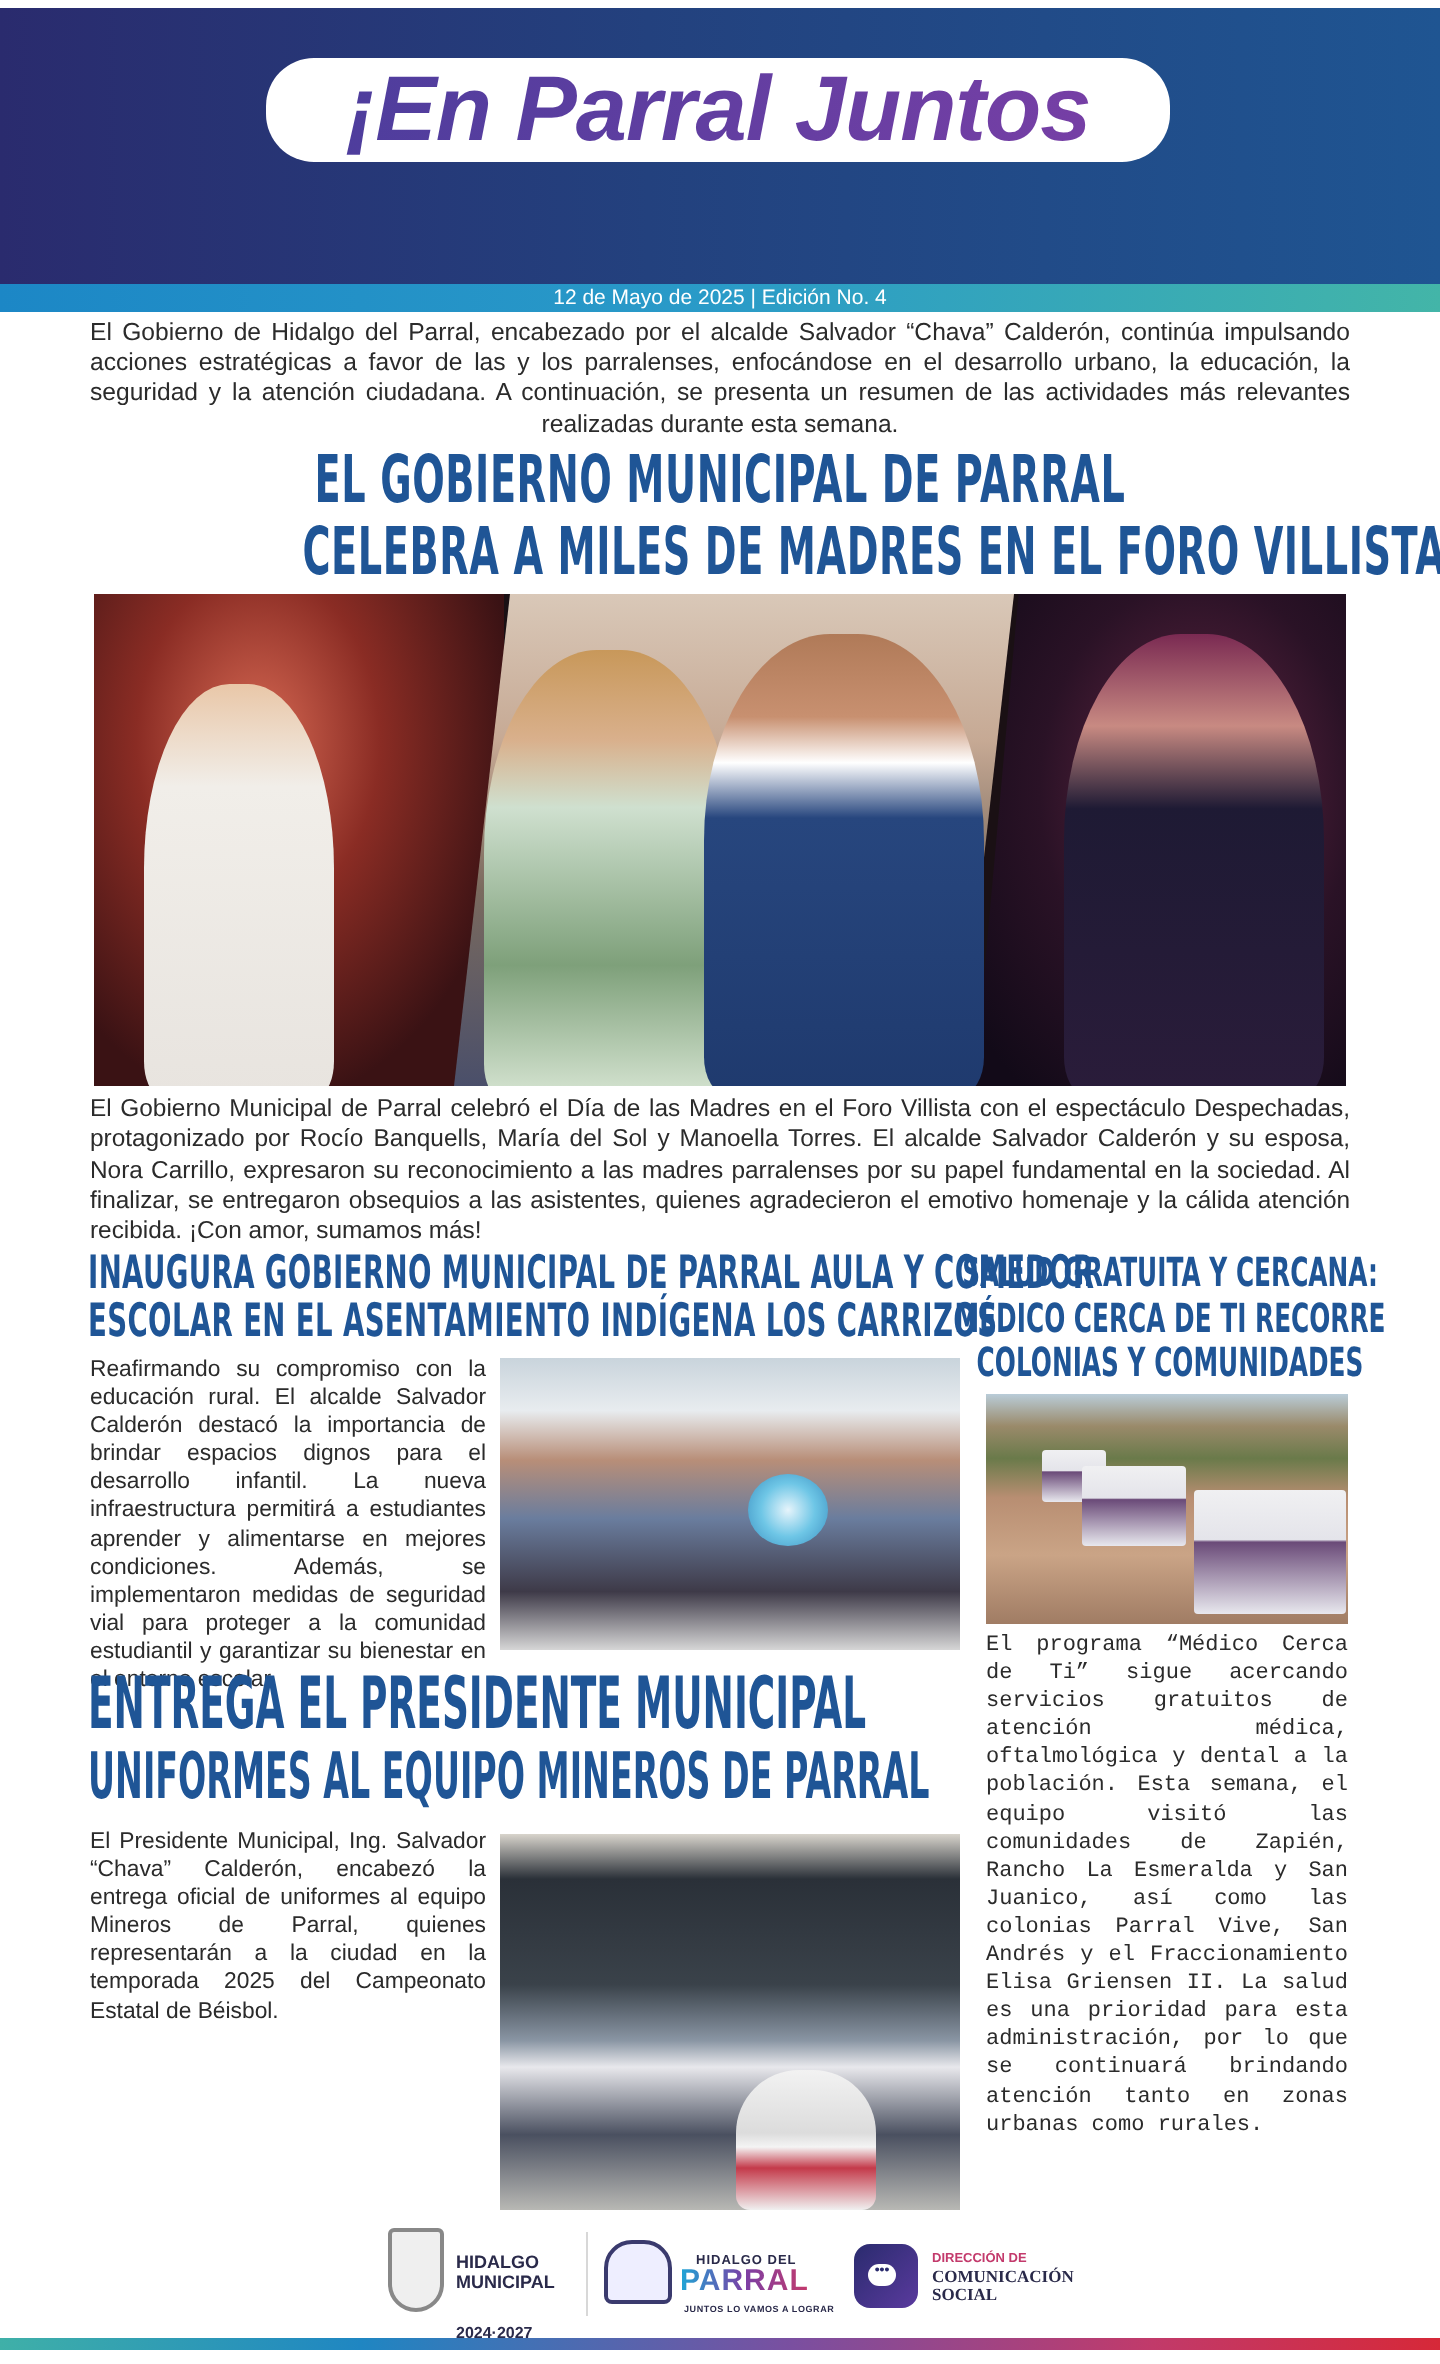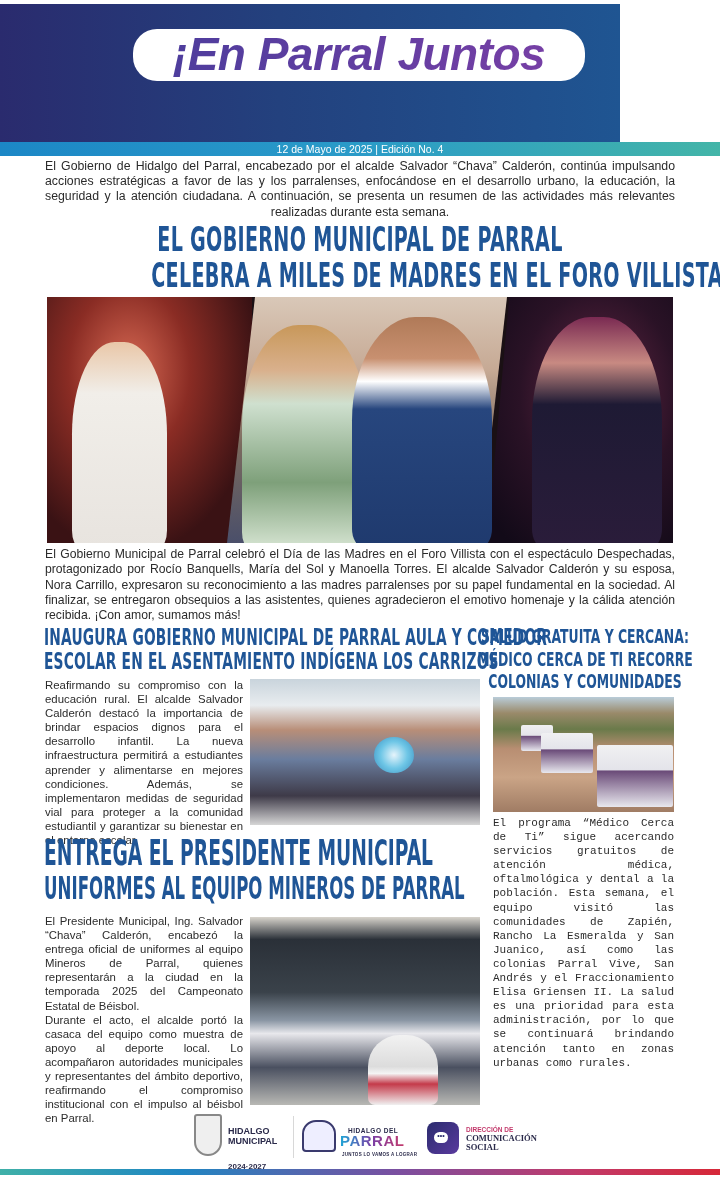--- a/index.html
+++ b/index.html
@@ -1,21 +1,21 @@
 <!DOCTYPE html>
 <html><head>
 <meta charset="utf-8">
 <style>
   * { box-sizing: border-box; margin: 0; padding: 0; }
   html, body { width: 720px; height: 1182px; background: #ffffff; overflow: hidden; }
   body { font-family: "Liberation Sans", sans-serif; color: #2b2b2b; position: relative; }
 
   
   .masthead {
-    position: absolute; left: 0; top: 4px; width: 620px; height: 138px;
+    position: absolute; left: 0; top: 4px; width: 720px; height: 138px;
     background: linear-gradient(90deg, #2a2b6e 0%, #23417e 45%, #1f5592 100%);
   }
   .masthead-pill {
     position: absolute; left: 133px; top: 25px; width: 452px; height: 52px;
     background: #ffffff; border-radius: 24px;
   }
   .masthead-line1 {
     position: absolute; left: 133px; top: 22px; width: 452px; height: 56px;
     text-align: center; font-weight: 700; font-style: italic;
     font-size: 46px; line-height: 56px; letter-spacing: -0.5px;
@@ -206,21 +206,20 @@
 <div class="s1-photo" title="Corte de listón con niños y autoridades">
   <div class="ribbon"></div>
 </div>
 
 <h2 class="headline hl-s2">
   <span class="hl-line">Entrega el Presidente Municipal</span>
   <span class="hl-line small">uniformes al equipo Mineros de Parral</span>
 </h2>
 <div class="body-p s2-text">
   <p>El Presidente Municipal, Ing. Salvador “Chava” Calderón, encabezó la entrega oficial de uniformes al equipo Mineros de Parral, quienes representarán a la ciudad en la temporada 2025 del Campeonato Estatal de Béisbol.</p>
-  <p>Durante el acto, el alcalde portó la casaca del equipo como muestra de apoyo al deporte local. Lo acompañaron autoridades municipales y representantes del ámbito deportivo, reafirmando el compromiso institucional con el impulso al béisbol en Parral.</p>
 </div>
 <div class="s2-photo" title="Grupo con uniformes de béisbol y mascota frente a edificio">
   <div class="mascot"></div>
 </div>
 
 <h2 class="headline hl-r">
   <span class="hl-line">Salud gratuita y cercana:</span>
   <span class="hl-line">Médico cerca de ti recorre</span>
   <span class="hl-line">colonias y comunidades</span>
 </h2>

